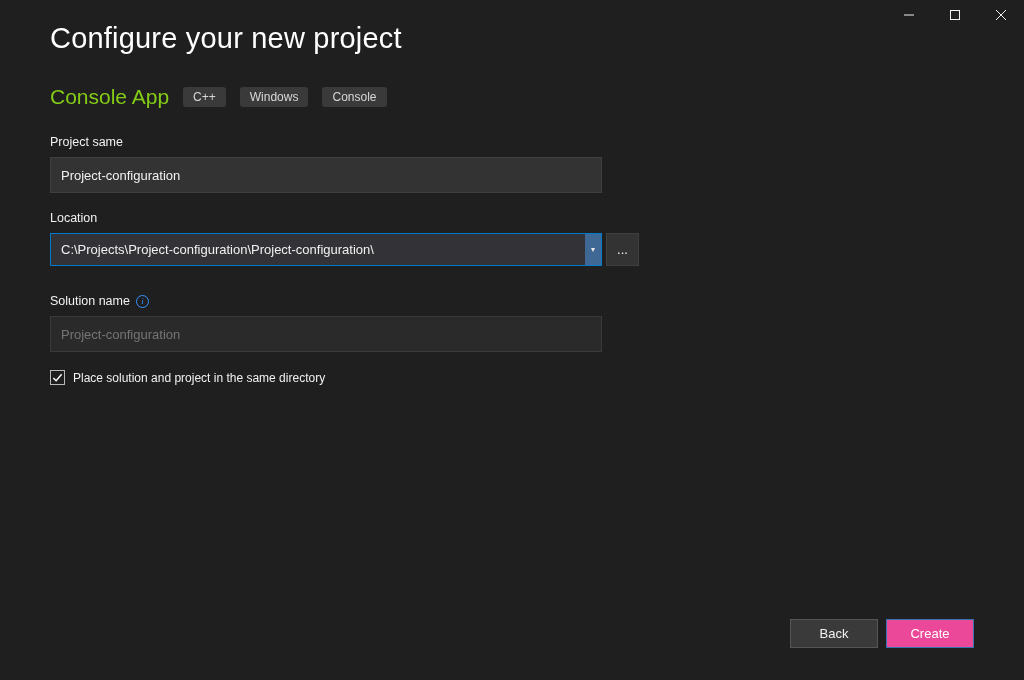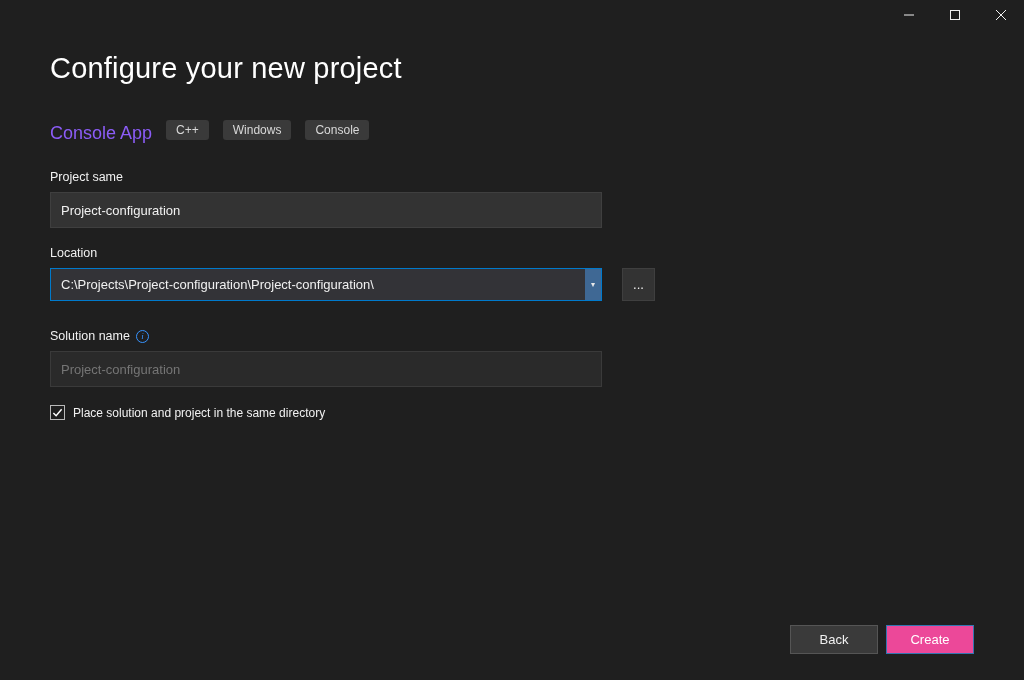--- a/index.html
+++ b/index.html
@@ -22,40 +22,39 @@
     .titlebar-btn {
       width: 46px;
       height: 30px;
       display: flex;
       align-items: center;
       justify-content: center;
       color: #f1f1f1;
     }
     .titlebar-btn svg { width: 10px; height: 10px; }
     .content {
-      padding: 52px 50px 0 50px;
+      padding: 22px 50px 0 50px;
     }
     .page-title {
       font-size: 29px;
       font-weight: 350;
       letter-spacing: 0.2px;
       margin-bottom: 30px;
       color: #ffffff;
     }
     .template-row {
       display: flex;
       align-items: center;
       gap: 14px;
       margin-bottom: 26px;
     }
     .template-name {
-      font-size: 18px;
+      font-size: 21px;
       font-weight: 400;
-      color: #8b5cf6;
-      margin-top: 8px;
+      color: #84cc16;
     }
     .tag {
       background: #3a3a3a;
       color: #d8d8d8;
       font-size: 12px;
       padding: 3px 10px;
       border-radius: 3px;
     }
     .field-block { margin-bottom: 18px; }
     .field-label {
@@ -88,21 +87,21 @@
       font-size: 13px;
       padding: 0 10px;
       outline: none;
       font-family: inherit;
     }
     .text-input.disabled {
       background: #2a2a2a;
       color: #6e6e6e;
       border: 1px solid #3a3a3a;
     }
-    .location-row { display: flex; align-items: flex-end; gap: 20px; }
+    .location-row { display: flex; align-items: flex-end; gap: 4px; }
     .combo {
       display: flex;
       width: 552px;
       height: 33px;
       border: 1px solid #007acc;
       background: #333337;
     }
     .combo-input {
       flex: 1;
       background: transparent;
@@ -148,21 +147,21 @@
       align-items: center;
       justify-content: center;
     }
     .checkbox svg { width: 11px; height: 11px; }
     .checkbox-label {
       font-size: 12px;
       color: #f1f1f1;
     }
     .footer {
       position: absolute;
-      bottom: 26px;
+      bottom: 32px;
       right: 50px;
       display: flex;
       gap: 8px;
     }
     .btn {
       width: 88px;
       height: 29px;
       font-size: 13px;
       display: flex;
       align-items: center;

